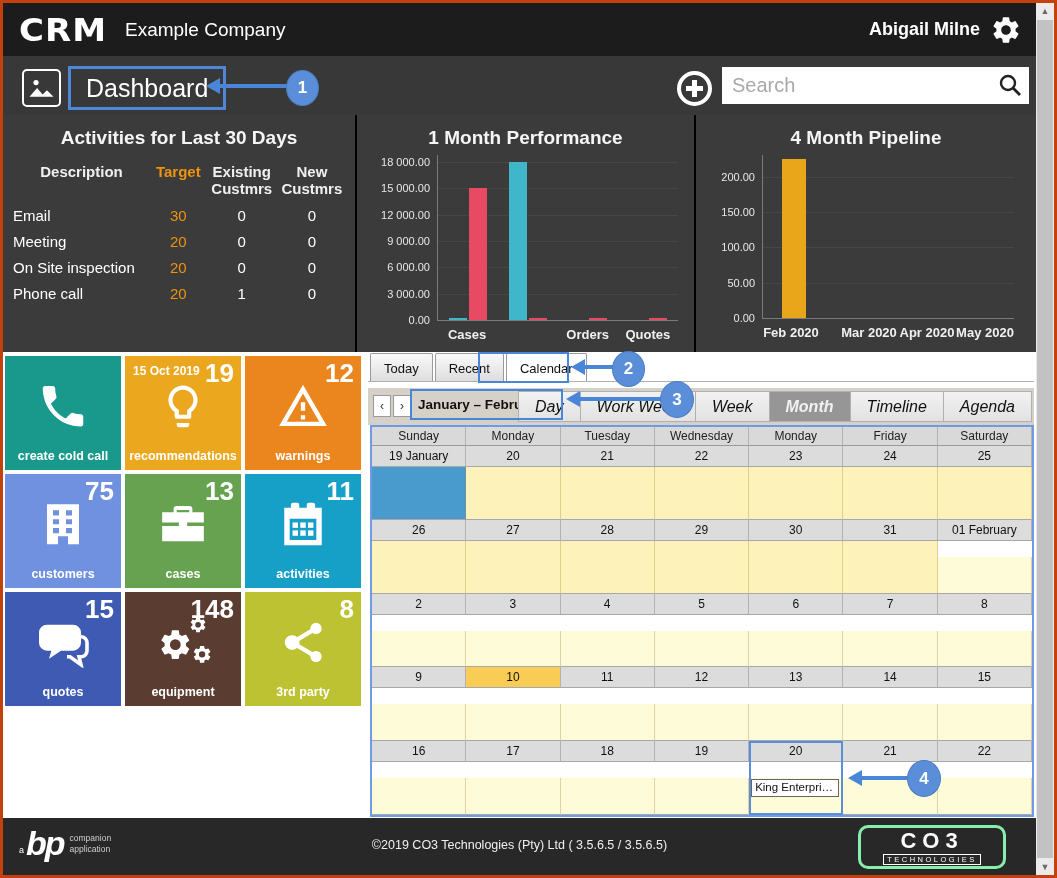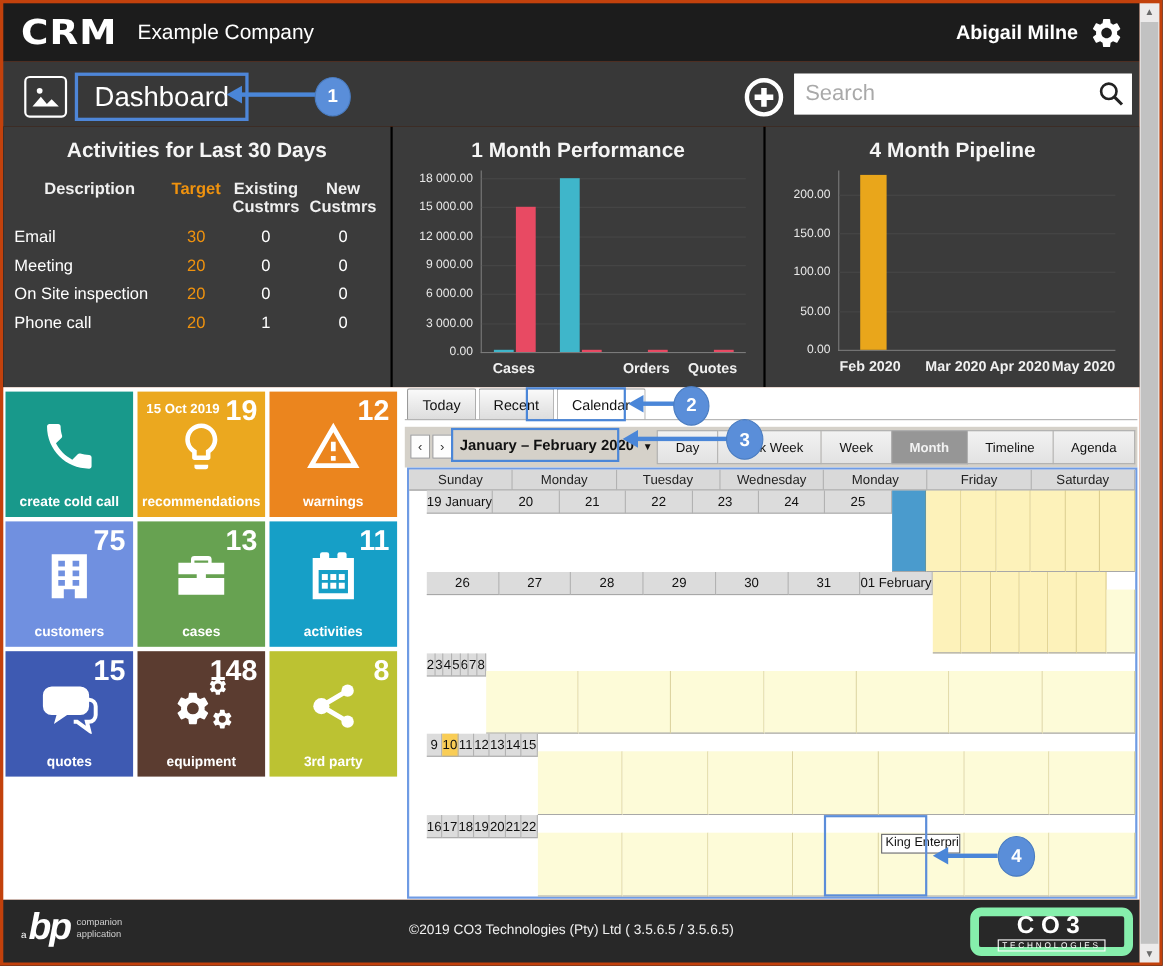--- a/index.html
+++ b/index.html
@@ -76,30 +76,30 @@
   .tabline { position:absolute; left:368px; top:381px; width:666px; height:1px; background:#b0b0b0; }
 
   .toolbar { position:absolute; left:368px; top:388px; width:666px; height:37px; background:#d5d1c9; }
   .navbtn { position:absolute; top:7px; width:18px; height:22px; background:#fdfdfd; border:1px solid #9a9a9a;
             font-size:12px; color:#333; display:flex; align-items:center; justify-content:center; }
   .nb-l { left:5px; } .nb-r { left:25px; }
   .drop { position:absolute; left:50px; top:9px; font-size:13.5px; font-weight:bold; color:#111; }
   .drop .caret { font-size:9px; margin-left:8px; }
   .views { position:absolute; right:2px; top:3px; height:31px; display:flex; }
   .view { border:1px solid #b0b0b0; border-left:none; background:linear-gradient(#f2f2f2,#e2e2e2);
-          font-size:12px; color:#111; display:flex; align-items:center; justify-content:center; }
+          font-size:16px; color:#111; display:flex; align-items:center; justify-content:center;font-style:italic; }
   .view:first-child { border-left:1px solid #b0b0b0; }
   .view.active { background:#969696; color:#f2f2f2; font-weight:bold; }
 
   .calgrid { position:absolute; left:370px; top:425px; width:664px; height:392px;
              border:2px solid #6f9be4; background:#fff; display:flex; flex-direction:column; }
   .calhdr { height:19px; display:grid; grid-template-columns:repeat(7,1fr); background:#d9d9d9; }
   .calhdr div { font-size:12px; color:#222; text-align:center; line-height:19px;
                 border-right:1px solid #b2b2b2; border-bottom:1px solid #9a9a9a; overflow:hidden; }
-  .week { flex:1; display:flex; position:relative;padding-left:16px; }
+  .week { flex:1; display:flex; flex-direction:column; position:relative; }
   .strip { height:21px; display:grid; grid-template-columns:repeat(7,1fr); background:#dcdcdc; }
   .scell { font-size:12px; color:#111; text-align:center; line-height:21px;
            border-right:1px solid #b2b2b2; border-bottom:1px solid #a8a8a8; overflow:hidden; }
   .scell.today { background:#f9cd55; }
   .wbody { flex:1; display:grid; grid-template-columns:repeat(7,1fr); }
   .bcell { border-right:1px solid rgba(160,140,60,.35); border-bottom:1px solid #a8a8a8; position:relative; }
   .bcell.jan { background:#fdf2ba; }
   .bcell.feb { background:#fdfbd8;margin-top:16px; }
   .bcell.blue { background:#4a9bcd; }
   .event { position:absolute; left:2px; right:3px; top:1px; height:18px; background:#fff;
@@ -107,21 +107,21 @@
            white-space:nowrap; overflow:hidden; }
   .sel-box { position:absolute; top:0; bottom:0; border:2px solid #5b8dd9; pointer-events:none; }
 
   
   .footer { position:absolute; left:3px; top:818px; width:1033px; height:57px; background:#282828; }
   .copyright { position:absolute; width:100%; text-align:center; top:20px; color:#f0f0f0; font-size:12.5px; }
   .bpo { position:absolute; left:16px; top:6px; display:flex; align-items:center; color:#fff; }
   .bpo-a { font-size:9px; margin-right:2px; margin-top:12px; }
   .bpo-main { font-size:34px; font-weight:bold; font-style:italic; letter-spacing:-2px; }
   .bpo-sub { margin-left:6px; font-size:8.5px; color:#cfcfcf; line-height:1.25; }
-  .co3-logo { position:absolute; right:6px; top:7px; width:148px; height:44px; border:8px solid #86efac;
+  .co3-logo { position:absolute; right:30px; top:7px; width:148px; height:44px; border:3px solid #86efac;
               border-radius:10px; display:flex; flex-direction:column; align-items:center; justify-content:center; }
   .co3-line1 { color:#fff; font-size:22px; font-weight:bold; letter-spacing:6px; line-height:1; }
   .co3-line2 { color:#fff; font-size:7.5px; letter-spacing:2.5px; border:1px solid #fff; padding:0 3px; margin-top:2px; }
 
   
   .scrollbar { position:absolute; left:1036px; top:3px; width:18px; height:872px; background:#eceaea; }
   .sb-arrow { position:absolute; left:0; width:18px; height:16px; color:#6a6a6a; font-size:9px;
               text-align:center; line-height:16px; }
   .sb-up { top:0; } .sb-down { bottom:0; }
   .sb-thumb { position:absolute; left:1px; right:1px; top:17px; bottom:17px; background:#c2c2c2; }

